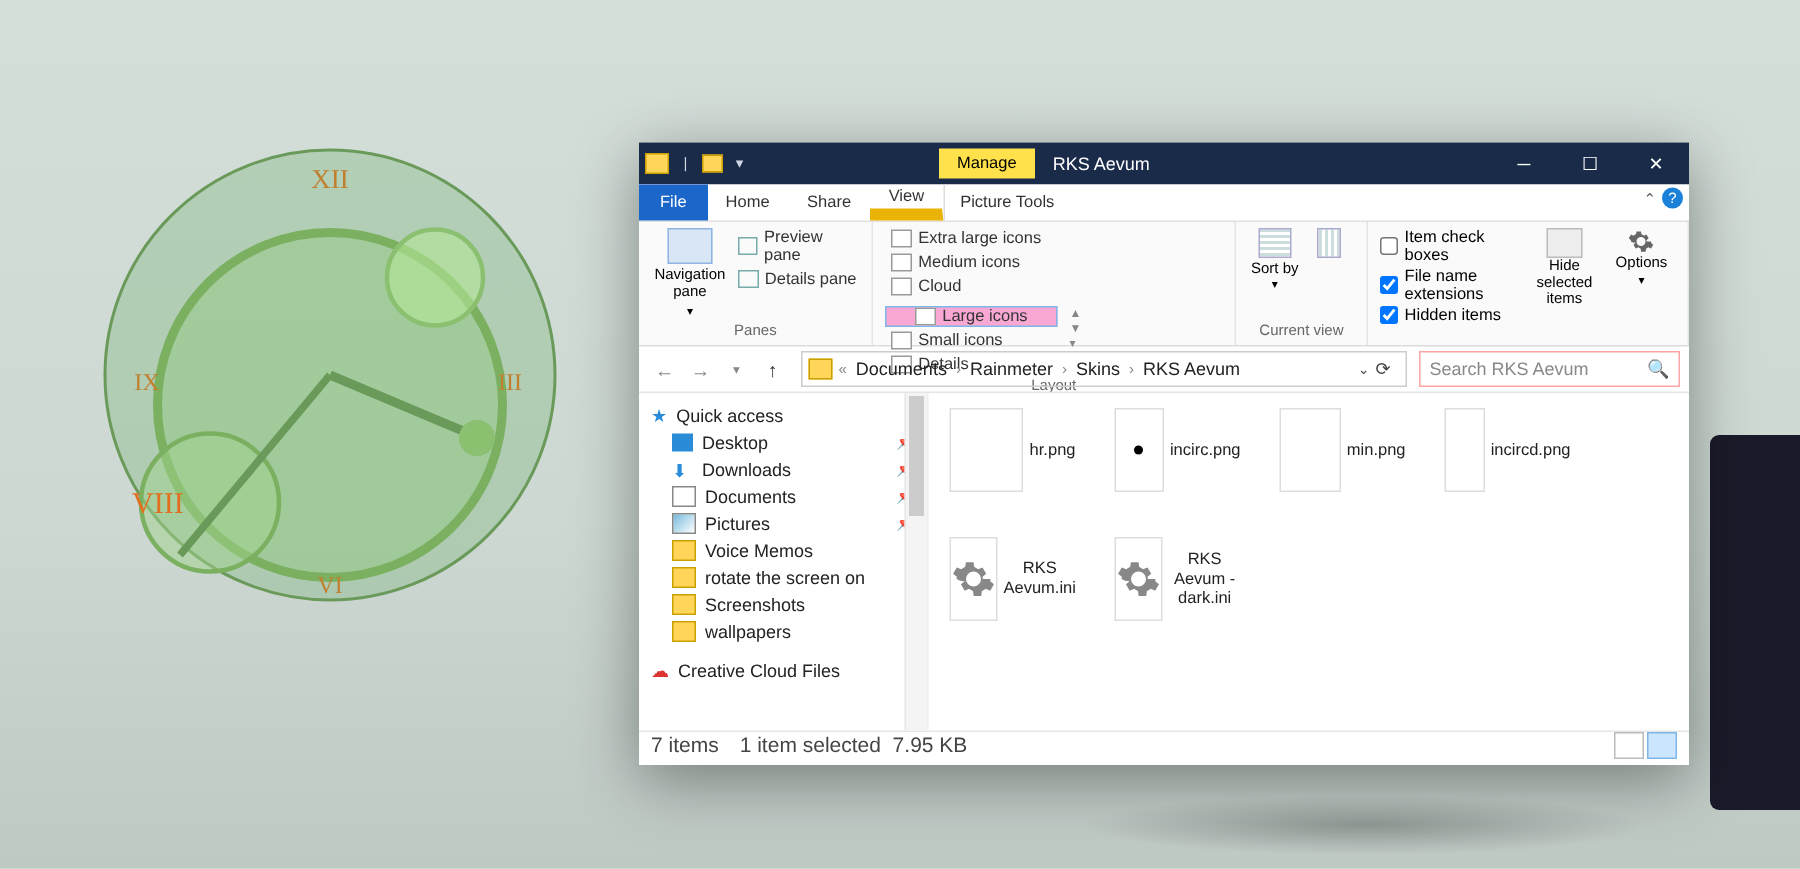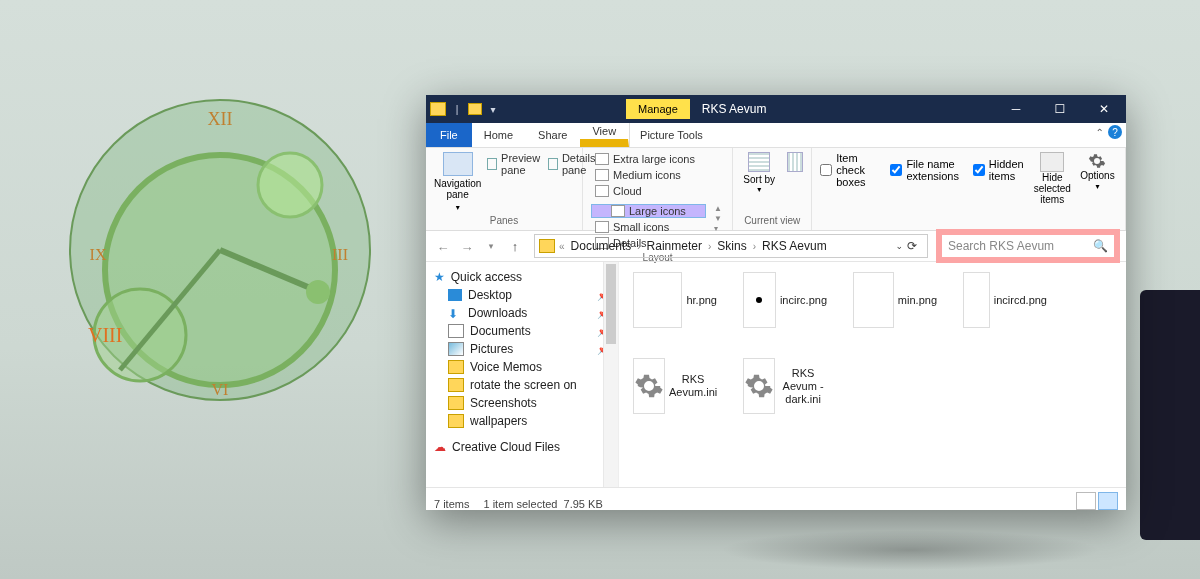--- a/index.html
+++ b/index.html
@@ -19,45 +19,45 @@
 .pict{padding:0 10px;font-size:11px;color:#333;display:flex;align-items:center;border-left:1px solid #ddd}
 .chev{position:absolute;right:22px;top:4px;color:#555;font-size:10px}
 .help{position:absolute;right:4px;top:2px;width:14px;height:14px;border-radius:50%;background:#1a80d8;color:#fff;font-size:10px;display:flex;align-items:center;justify-content:center}
 .ribbon{height:82px;background:#fafafa;border-bottom:1px solid #ddd;display:flex}
 .rgroup{border-right:1px solid #e4e4e4;display:flex;flex-direction:column;justify-content:space-between;padding:4px 8px 2px}
 .rlabel{text-align:center;font-size:10px;color:#666;padding:2px 0}
 .rbody{display:flex;gap:6px;align-items:flex-start;flex:1}
 .navpane{display:flex;flex-direction:column;align-items:center;width:54px}
 .navpane .bigico{width:28px;height:22px;border:1px solid #8fb5e0;background:#d9e6f5}
 .navpane span{font-size:10px;text-align:center;line-height:11px;margin-top:2px}
-.panecol{display:flex;flex-direction:row;gap:4px;font-size:11px}
+.panecol{display:flex;flex-direction:column;gap:4px;font-size:11px}
 .panecol label{display:flex;align-items:center;gap:4px;color:#333}
 .sqico{width:12px;height:10px;border:1px solid #7aa;display:inline-block}
 .layoutcol{display:flex;flex-direction:column;gap:2px;font-size:11px}
 .litem{display:flex;align-items:center;gap:4px;padding:1px 4px;color:#333}
-.litem.sel{background:#c4b5fd;border:1px solid #7fb6e8;padding:0 19px}
+.litem.sel{background:#f9a8d4;border:1px solid #7fb6e8;padding:0 19px}
 .lico{width:12px;height:10px;border:1px solid #999;display:inline-block;background:#fff}
 .sortbtn{display:flex;flex-direction:column;align-items:center;width:36px}
 .sortico{width:20px;height:18px;border:1px solid #aac;background:repeating-linear-gradient(0deg,#cdd 0 2px,#fff 2px 4px)}
 .colsbtn{width:14px;height:18px;border:1px solid #aac;background:repeating-linear-gradient(90deg,#cdd 0 2px,#fff 2px 4px);margin-left:4px}
-.chkcol{display:flex;flex-direction:row;gap:2px;font-size:11px}
+.chkcol{display:flex;flex-direction:column;gap:2px;font-size:11px}
 .chkcol label{display:flex;align-items:center;gap:4px}
 .chkcol input{margin:0;width:12px;height:12px}
 .hidebtn,.optbtn{display:flex;flex-direction:column;align-items:center;font-size:10px;line-height:11px;text-align:center;width:58px}
 .hideico{width:22px;height:18px;border:1px solid #bbb;background:#eee}
 .optico{width:22px;height:18px;display:flex;align-items:center;justify-content:center}
 .addrbar{height:30px;border-bottom:1px solid #e5e5e5;display:flex;align-items:center;padding:0 6px;gap:2px}
 .navarrow{width:22px;height:22px;display:flex;align-items:center;justify-content:center;color:#888;font-size:13px}
 .navarrow.on{color:#333}
 .addrbox{flex:1;height:22px;border:1px solid #ccc;display:flex;align-items:center;padding:0 4px;gap:4px;font-size:12px;margin:0 6px}
 .fico{width:14px;height:12px;background:#ffd65a;border:1px solid #c9a000}
 .crumb{color:#222;padding:0 2px}
 .sep{color:#888;font-size:10px}
 .refresh{margin-left:auto;color:#444;padding:0 6px;display:flex;align-items:center;gap:4px}
-.searchbox{width:160px;height:22px;border:6px solid #fca5a5;display:flex;align-items:center;padding:0 6px;color:#888;font-size:12px}
+.searchbox{width:160px;height:22px;border:1px solid #fca5a5;display:flex;align-items:center;padding:0 6px;color:#888;font-size:12px}
 .body{flex:1;display:flex;overflow:hidden}
 .nav{width:184px;border-right:1px solid #eee;padding:6px 4px;overflow:hidden;position:relative;font-size:12px}
 .navscroll{position:absolute;right:0;top:0;width:14px;height:100%;background:#f4f4f4;border-left:1px solid #e8e8e8}
 .navscroll .thumb{position:absolute;left:2px;top:2px;width:10px;height:80px;background:#ccc}
 .navitem{display:flex;align-items:center;gap:6px;padding:2px 4px;color:#222}
 .navitem .pin{margin-left:auto;color:#9ab;font-size:10px}
 .navitem.sub{padding-left:18px}
 .nico{width:14px;height:12px;display:inline-block}
 .star{color:#2a8bd8}
 .folder{background:#ffd65a;border:1px solid #c9a000}
@@ -66,21 +66,21 @@
 .content{flex:1;padding:10px 14px;overflow:auto}
 .grid{display:flex;flex-wrap:wrap;gap:30px 26px;align-content:flex-start}
 .item{width:84px;display:flex;flex-direction:row;align-items:center;gap:4px}
 .item .thumb{width:66px;height:54px;border:1px solid #ddd;background:#fff;display:flex;align-items:center;justify-content:center}
 .item.sel .thumb{background:#cde8ff;border:1px solid #7fb6e8}
 .item.sel{background:#e7f3ff}
 .item .lbl{font-size:11px;text-align:center;line-height:13px;color:#222}
 .gear{width:30px;height:30px;position:relative}
 .gear svg{width:30px;height:30px}
 .dot{width:6px;height:6px;border-radius:50%;background:#000}
-.statusbar{height:22px;border-top:1px solid #e5e5e5;display:flex;align-items:flex-end;padding:0 8px;font-size:11px;color:#444;gap:14px}
+.statusbar{height:22px;border-top:1px solid #e5e5e5;display:flex;align-items:flex-start;padding:0 8px;font-size:14px;color:#444;gap:14px}
 .viewswitch{margin-left:auto;display:flex;gap:2px}
 .vbtn{width:18px;height:16px;border:1px solid #bbb;background:#fff}
 .vbtn.active{background:#cde6ff;border-color:#7fb6e8}
 .desk-shadow{position:absolute;left:720px;top:530px;width:380px;height:40px;background:radial-gradient(ellipse at center,rgba(0,0,0,.25) 0%,transparent 70%)}
 .device{position:absolute;right:0;top:290px;width:60px;height:250px;background:#1a1a2a;border-radius:6px 0 0 6px}
 </style>
 </head>
 <body>
 
 <svg class="clock" viewBox="0 0 320 320">

